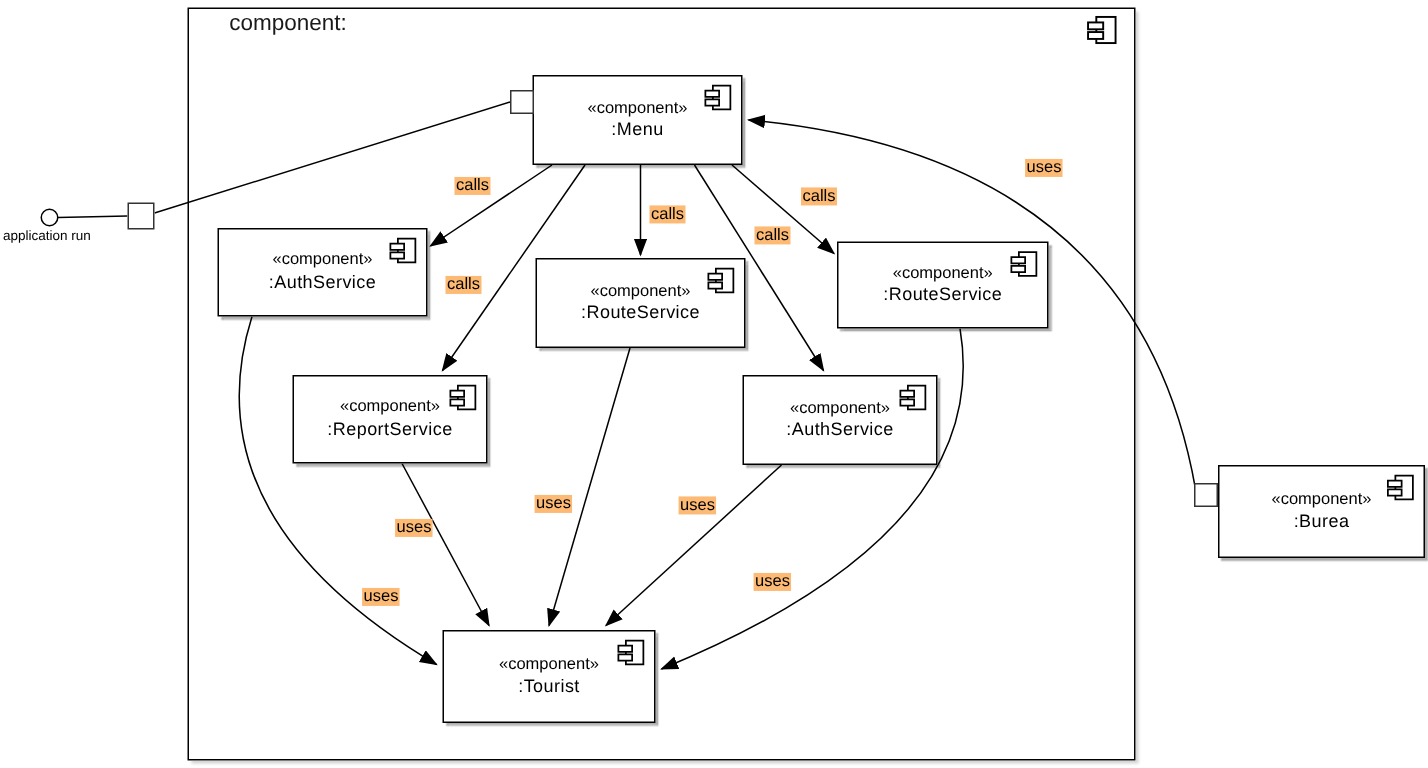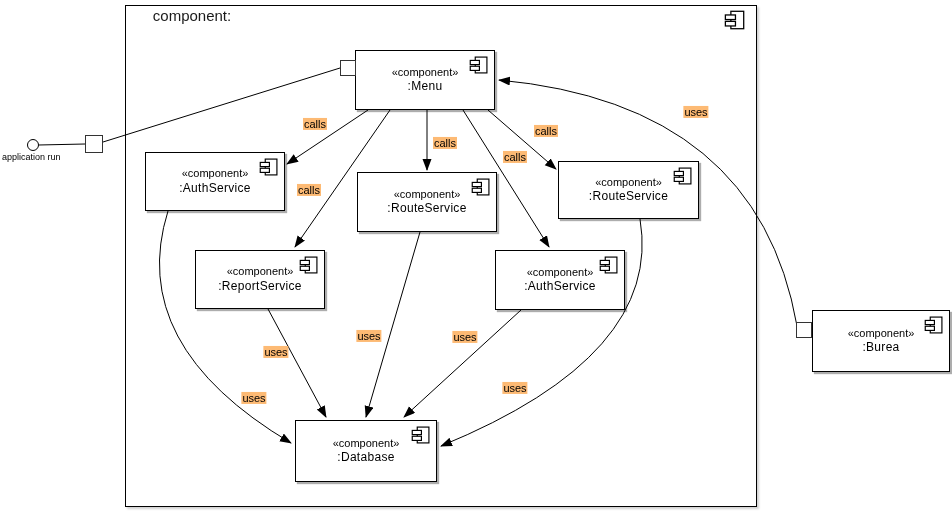--- a/index.html
+++ b/index.html
@@ -116,21 +116,21 @@
         <span class="stereo">«component»</span>
         <span class="cname">:AuthService</span>
         <span class="cicon"><svg width="20" height="20" viewBox="0 0 24 24">
             <rect x="7.5" y="2.5" width="14" height="19" fill="#fff" stroke="#000" stroke-width="1.4"></rect>
             <rect x="1.5" y="6.5" width="11" height="5" fill="#fff" stroke="#000" stroke-width="1.4"></rect>
             <rect x="1.5" y="13.5" width="11" height="5" fill="#fff" stroke="#000" stroke-width="1.4"></rect>
           </svg></span>
       </div>
       <div class="comp" style="left: 295px; top: 420px; width: 142px; height: 62px;">
         <span class="stereo">«component»</span>
-        <span class="cname">:Database</span>
+        <span class="cname">:Tourist</span>
         <span class="cicon"><svg width="20" height="20" viewBox="0 0 24 24">
             <rect x="7.5" y="2.5" width="14" height="19" fill="#fff" stroke="#000" stroke-width="1.4"></rect>
             <rect x="1.5" y="6.5" width="11" height="5" fill="#fff" stroke="#000" stroke-width="1.4"></rect>
             <rect x="1.5" y="13.5" width="11" height="5" fill="#fff" stroke="#000" stroke-width="1.4"></rect>
           </svg></span>
       </div>
       <div class="comp" style="left: 812px; top: 310px; width: 138px; height: 62px;">
         <span class="stereo">«component»</span>
         <span class="cname">:Burea</span>
         <span class="cicon"><svg width="20" height="20" viewBox="0 0 24 24">

